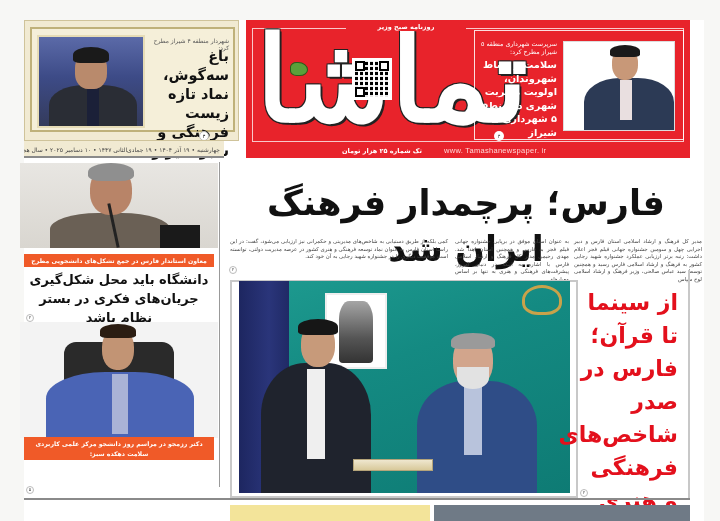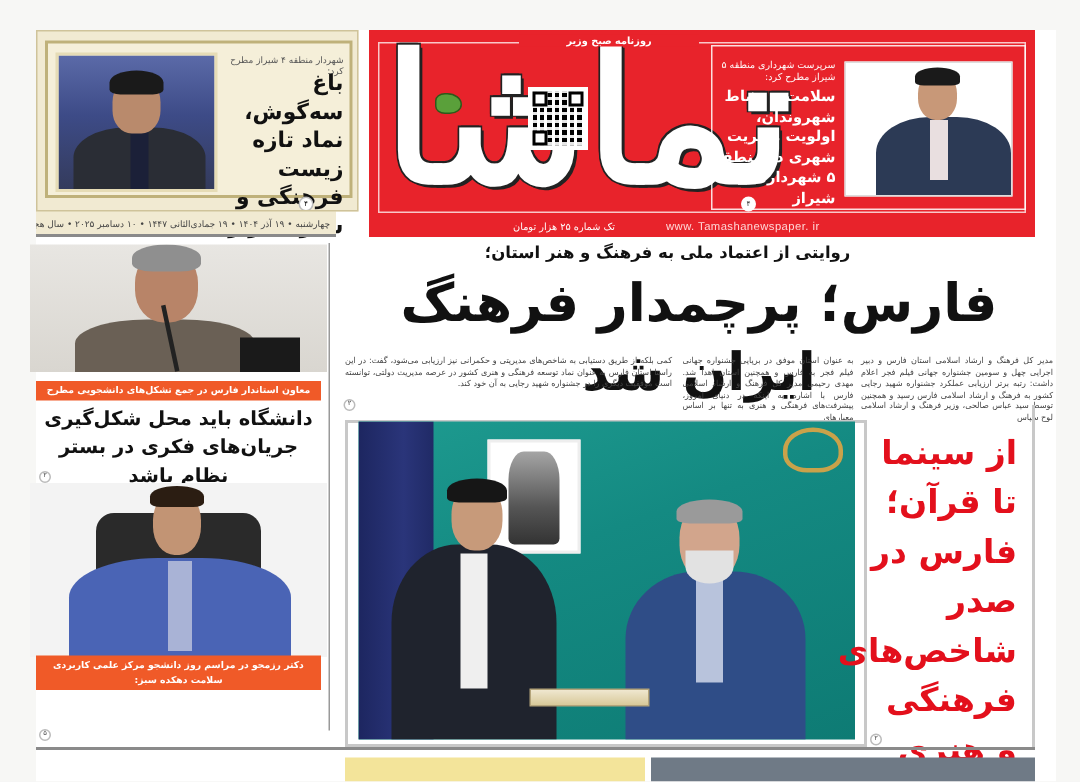--- a/index.html
+++ b/index.html
@@ -26,21 +26,21 @@
     .logo-red { position: absolute; left: 222px; top: 0; width: 444px; height: 138px; background: #e8232b; }
     .logo-red .frame { position: absolute; left: 6px; top: 8px; right: 6px; bottom: 16px; border: 1px solid rgba(255,255,255,0.75); }
     .logo-red .tagline { position: absolute; left: 100px; top: 3px; width: 120px; text-align: center; font-size: 6.5px; color: #fff; font-weight: bold; background: #e8232b; }
     .logo-red .logo-text { position: absolute; left: 10px; top: -10px; font-family: "DejaVu Serif", serif; font-size: 118px; font-weight: bold; color: #fff; text-shadow: 2px 2px 0 #222, -1px -1px 0 #222, 1px -1px 0 #222, -1px 1px 0 #222; line-height: 140px; letter-spacing: -6px; }
     .logo-red .map { position: absolute; left: 44px; top: 42px; width: 18px; height: 14px; background: #5aa03a; border-radius: 40% 60% 50% 40%; border: 1px solid #2d5a1a; }
     .logo-red .qr { position: absolute; left: 106px; top: 38px; width: 40px; height: 42px; background:
         repeating-linear-gradient(90deg,#000 0 3px,#fff 3px 5px),
         #fff; border: 3px solid #fff; }
     .logo-red .qr::before { content: ""; position: absolute; inset: 0; background: repeating-linear-gradient(0deg, rgba(255,255,255,0.9) 0 2px, transparent 2px 5px); }
     .logo-red .qr .finder { position: absolute; width: 10px; height: 10px; border: 2px solid #000; background: #fff; z-index: 2; }
-    .logo-red .price { position: absolute; left: 96px; bottom: 3px; font-size: 6.5px; color: #fff; font-weight: normal; }
+    .logo-red .price { position: absolute; left: 96px; bottom: 3px; font-size: 6.5px; color: #fff; font-weight: bold; }
     .logo-red .url { position: absolute; left: 198px; bottom: 3px; font-family: "Liberation Sans", sans-serif; font-size: 7.5px; color: #ffd7d7; letter-spacing: 0.3px; direction: ltr; }
 
     .box-right { position: absolute; left: 228px; top: 10px; width: 210px; height: 110px; border: 1px solid rgba(255,255,255,0.85); }
     .box-right .photo { position: absolute; left: 88px; top: 10px; width: 112px; height: 90px; background: #fff; border: 1px solid #ddd; overflow: hidden; }
     .box-right .photo .head { position: absolute; left: 48px; top: 6px; width: 26px; height: 32px; border-radius: 45%; background: #c89878; }
     .box-right .photo .hair { position: absolute; left: 46px; top: 3px; width: 30px; height: 12px; border-radius: 50% 50% 20% 20%; background: #1a1a1a; }
     .box-right .photo .body { position: absolute; left: 20px; top: 36px; width: 90px; height: 60px; border-radius: 40% 40% 0 0; background: #2c3a55; }
     .box-right .photo .shirt { position: absolute; left: 56px; top: 38px; width: 12px; height: 40px; background: #e9dfe0; }
     .box-right .kicker { position: absolute; right: 126px; top: 9px; width: 82px; font-size: 6.3px; line-height: 8px; color: #fff; text-align: right; }
     .box-right .headline { position: absolute; right: 126px; top: 27px; width: 84px; font-size: 9.8px; line-height: 13.5px; font-weight: bold; color: #fff; text-align: right; }
@@ -141,21 +141,20 @@
         </div>
         <div class="kicker">سرپرست شهرداری منطقه ۵ شیراز مطرح کرد:</div>
         <div class="headline">سلامت و نشاط شهروندان، اولویت مدیریت شهری در منطقه ۵ شهرداری شیراز</div>
         <div class="pg">۴</div>
       </div>
     </div>
   </div>
 
   <div class="date-strip">چهارشنبه • ۱۹ آذر ۱۴۰۴ • ۱۹ جمادی‌الثانی ۱۴۴۷ • ۱۰ دسامبر ۲۰۲۵ • سال هجدهم • شماره ۳۶۵۴</div>
 
-  <div class="sub-kicker">روایتی از اعتماد ملی به فرهنگ و هنر استان؛</div>
   <div class="main-headline">فارس؛ پرچمدار فرهنگ ایران شد</div>
 
   <div class="body-col" style="left:574px; top:238px; width:128px;">مدیر کل فرهنگ و ارشاد اسلامی استان فارس و دبیر اجرایی چهل و سومین جشنواره جهانی فیلم فجر اعلام داشت: رتبه برتر ارزیابی عملکرد جشنواره شهید رجایی کشور به فرهنگ و ارشاد اسلامی فارس رسید و همچنین توسط سید عباس صالحی، وزیر فرهنگ و ارشاد اسلامی لوح سپاس</div>
   <div class="body-col" style="left:455px; top:238px; width:114px;">به عنوان استان موفق در برپایی جشنواره جهانی فیلم فجر به فارس و همچنین استان اهدا شد. مهدی رحیمی مدیر کل فرهنگ و ارشاد اسلامی فارس با اشاره به اینکه در دنیای امروز، پیشرفت‌های فرهنگی و هنری به تنها بر اساس معیارهای</div>
   <div class="body-col" style="left:230px; top:238px; width:218px;">کمی بلکه از طریق دستیابی به شاخص‌های مدیریتی و حکمرانی نیز ارزیابی می‌شود، گفت: در این راستا استان فارس به عنوان نماد توسعه فرهنگی و هنری کشور در عرصه مدیریت دولتی، توانسته است موفقیت دیگری را در جشنواره شهید رجایی به آن خود کند.</div>
   <div class="pg-dot" style="left:229px; top:266px;">۲</div>
 
   <div class="main-photo-frame"></div>
   <div class="main-photo">
     <div class="flag"></div>

